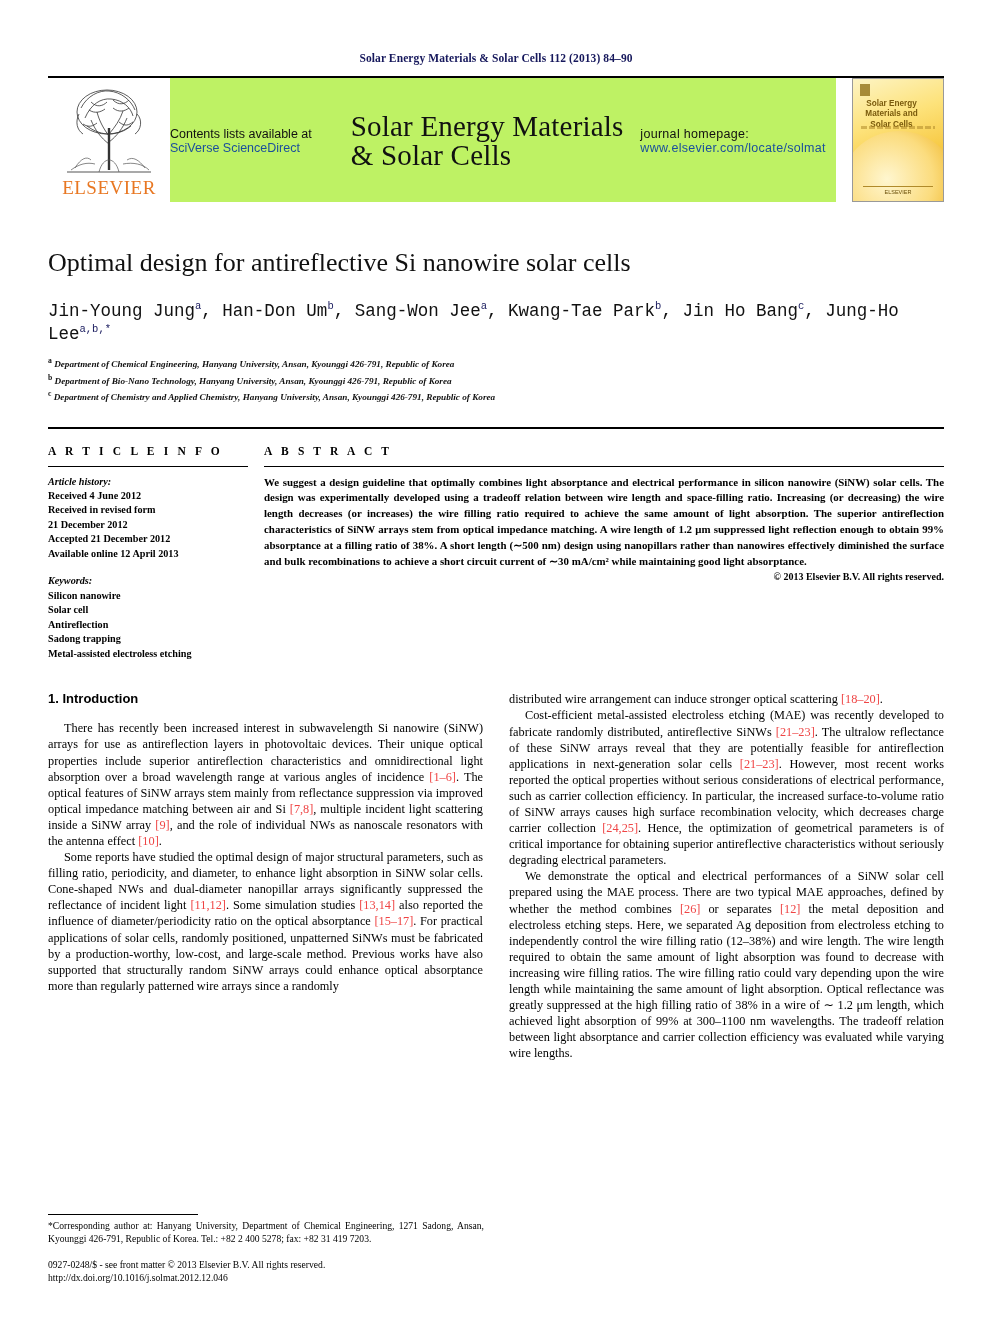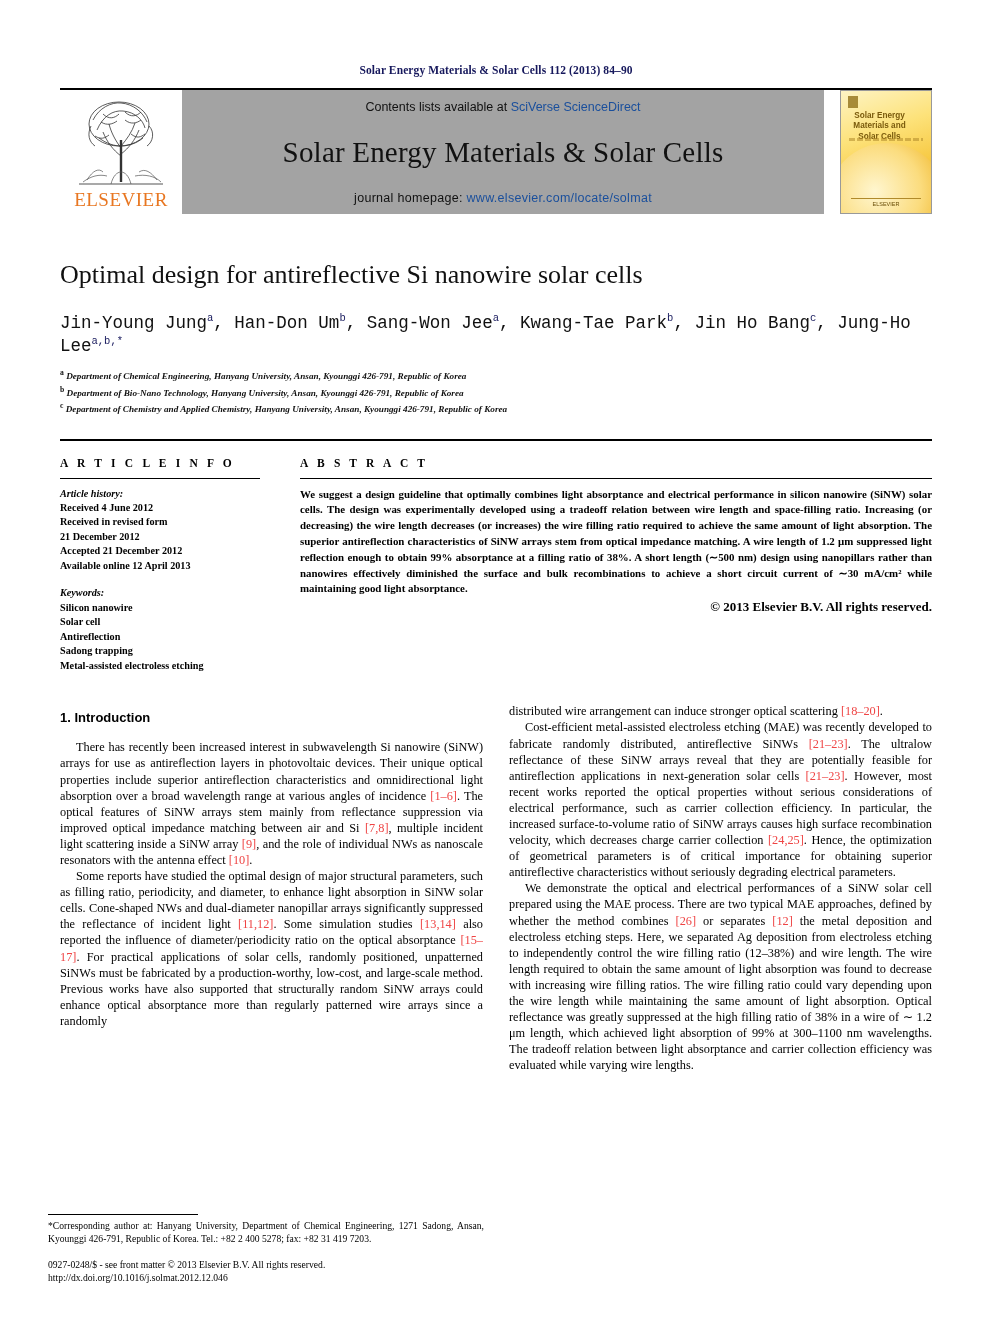--- a/index.html
+++ b/index.html
@@ -13,21 +13,21 @@
     font-family: "Liberation Serif", serif;
     color: #000000;
     position: relative;
     overflow: hidden;
   }
   .page {
     width: 992px;
     height: 1323px;
     position: relative;
     box-sizing: border-box;
-    padding: 12px;
+    padding: 0;
   }
 
   
   .running-head {
     text-align: center;
     font-family: "Liberation Serif", serif;
     font-size: 11.5px;
     font-weight: bold;
     color: #16185c;
     padding-top: 52px;
@@ -57,23 +57,23 @@
     font-family: "Liberation Serif", serif;
     font-size: 19px;
     letter-spacing: 0.5px;
     color: #e87722;
     margin-top: 2px;
     line-height: 1;
     white-space: nowrap;
   }
   .journal-band {
     flex: 1 1 auto;
-    background: #a3a3a3;
-    display: flex;
-    flex-direction: column;
+    background: #bef264;
+    display: flex;
+    flex-direction: row;
     align-items: center;
     justify-content: space-between;
     padding: 10px 0 9px 0;
     box-sizing: border-box;
   }
   .contents-line {
     font-size: 12.5px;
     font-family: "Liberation Sans", sans-serif;
     color: #111;
   }
@@ -170,21 +170,21 @@
     color: #111;
   }
   .affil sup { font-style: normal; }
 
   
   .info-abstract {
     margin: 22px 48px 0 48px;
     border-top: 2.5px solid #000;
     padding-top: 16px;
     display: flex;
-    gap: 40px;
+    gap: 16px;
   }
   .col-info { width: 200px; flex: 0 0 200px; }
   .col-abs { flex: 1 1 auto; }
   .sec-head {
     font-family: "Liberation Serif", serif;
     font-weight: bold;
     font-size: 11.5px;
     letter-spacing: 3.2px;
     margin-bottom: 9px;
   }
@@ -200,38 +200,38 @@
   .abs-text {
     font-family: "Liberation Serif", serif;
     font-size: 10.9px;
     line-height: 1.45;
     text-align: justify;
     font-weight: bold;
     margin: 0;
   }
   .abs-copy {
     font-family: "Liberation Serif", serif;
-    font-size: 13px;
+    font-size: 10px;
     font-weight: bold;
     text-align: right;
     margin-top: 2px;
   }
 
   
   .body-cols {
     margin: 30px 48px 0 48px;
     display: flex;
     gap: 26px;
   }
   .bcol { flex: 1 1 0; min-width: 0; }
   h2.section-title {
     font-family: "Liberation Sans", sans-serif;
     font-size: 13px;
     font-weight: bold;
-    margin: 7px 0 14px 0;
+    margin: 0 0 14px 0;
   }
   p.body-par {
     font-family: "Liberation Serif", serif;
     font-size: 12.3px;
     line-height: 1.31;
     text-align: justify;
     margin: 0;
     text-indent: 16px;
     hyphens: auto;
   }

